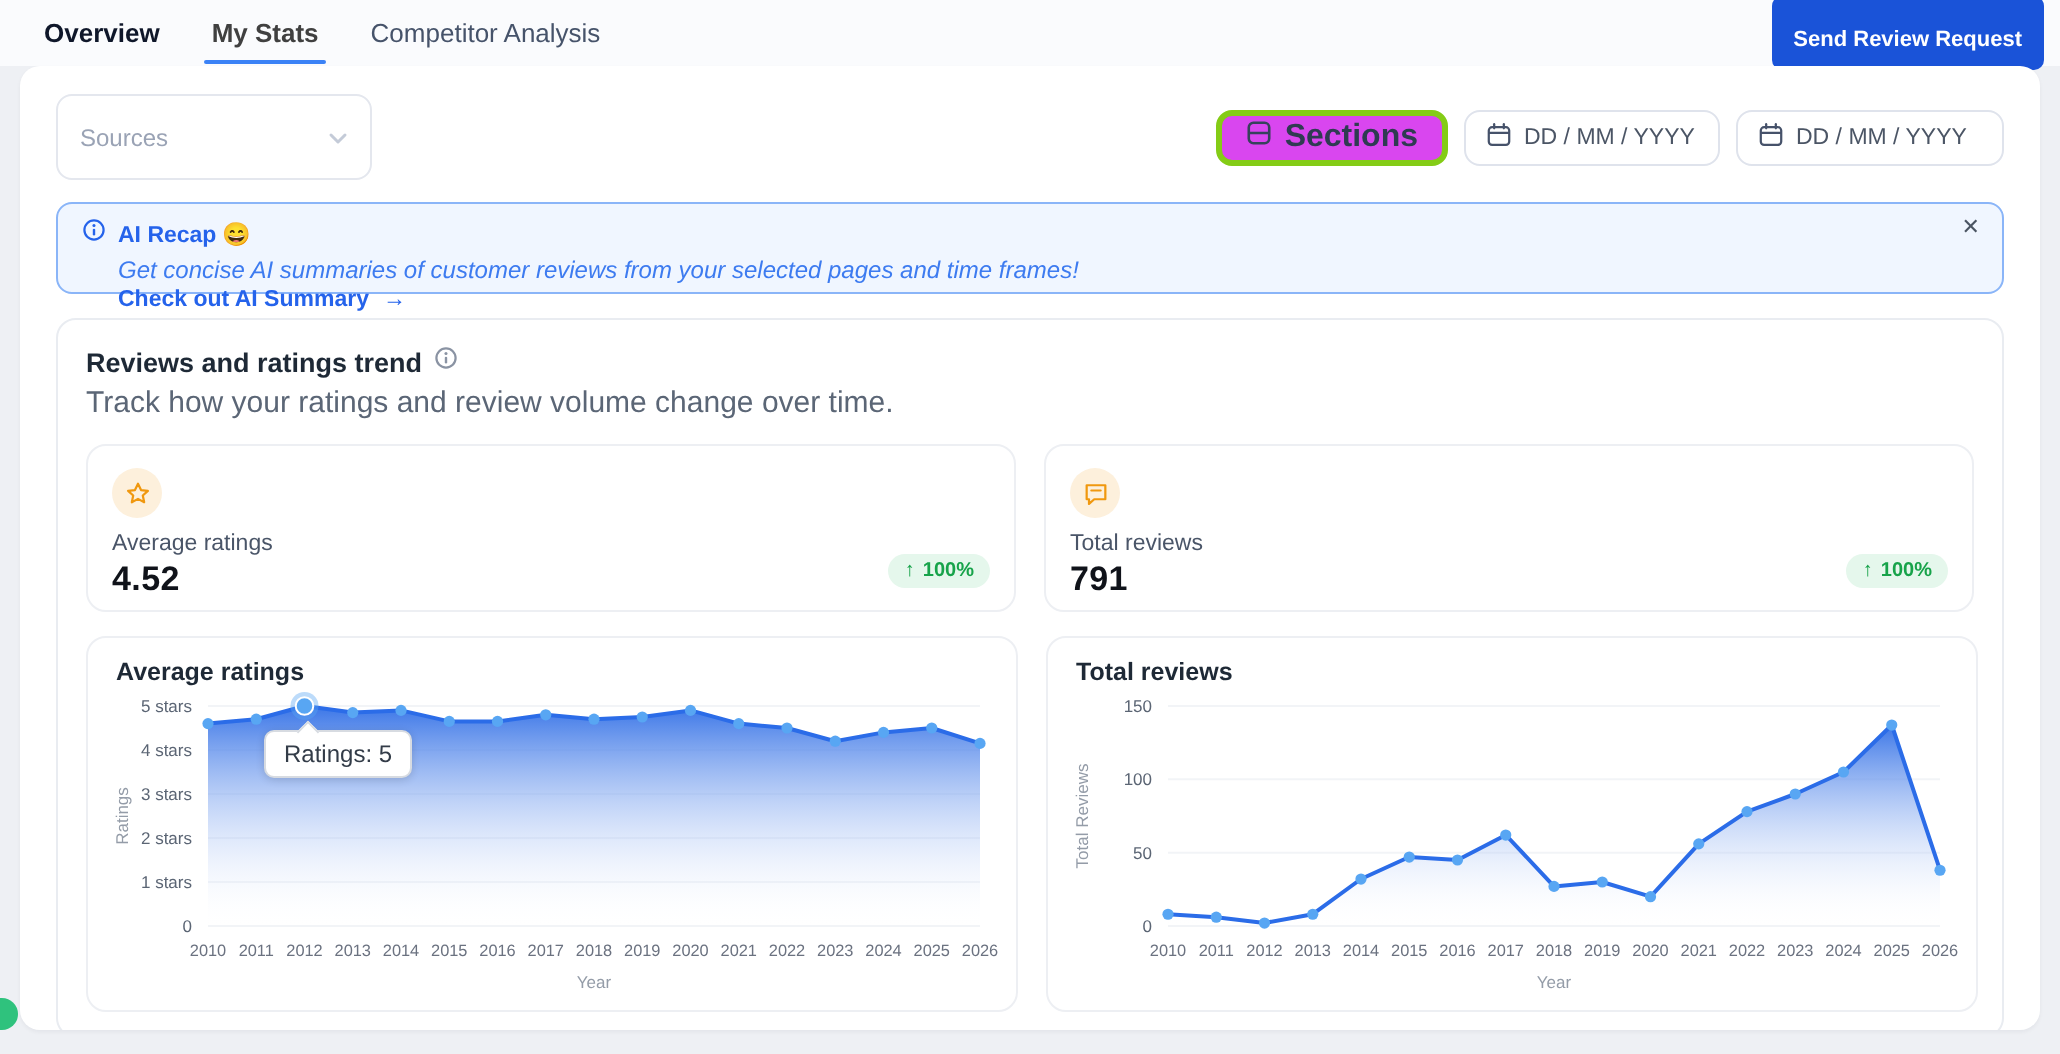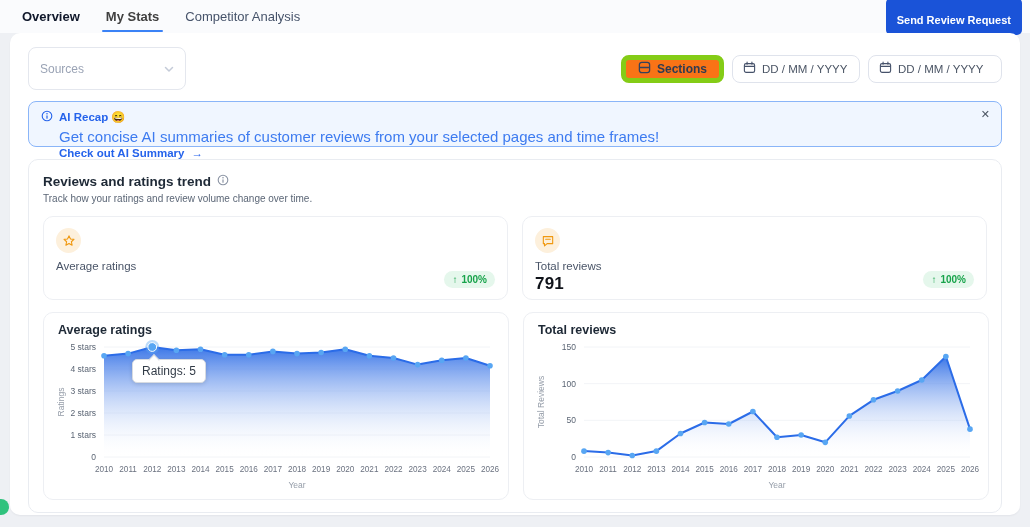--- a/index.html
+++ b/index.html
@@ -12,35 +12,35 @@
   .tab.first { font-weight:700; color:#0f172a; }
   .tab.active { color:#404040; font-weight:700; }
   .tab.active::after { content:""; position:absolute; left:-4px; right:-4px; bottom:1px; height:2.5px; background:#3b82f6; border-radius:2px; }
   .send-btn { margin-left:auto; background:#1a53d8; color:#fff; font-size:11px; font-weight:700; border:none; border-radius:5px; height:37px; padding:16px 11px; cursor:pointer; }
 
   .panel { position:absolute; top:33px; left:10px; width:1010px; height:482px; background:#fff; border-radius:10px; box-shadow:0 1px 2px rgba(16,24,40,.05); padding:14px 18px; overflow:hidden; }
 
   .controls { display:flex; align-items:center; justify-content:space-between; }
   .select { width:158px; height:43px; border:1px solid #e4e7ee; border-radius:8px; display:flex; align-items:center; padding:0 11px; color:#9aa3b5; font-size:12px; cursor:pointer; justify-content:space-between; background:#fff; }
   .right-controls { display:flex; gap:8px; }
-  .btn-sections { height:28px; border:5px solid #84cc16; border-radius:8px; background:#f97316; display:flex; align-items:center; gap:6px; padding:0 12px; font-size:12px; font-weight:700; color:#2f3b52; cursor:pointer; }
+  .btn-sections { height:28px; border:3px solid #84cc16; border-radius:8px; background:#d946ef; display:flex; align-items:center; gap:6px; padding:0 12px; font-size:16px; font-weight:700; color:#2f3b52; cursor:pointer; }
   .date-input { height:28px; border:1px solid #dfe3ec; border-radius:8px; background:#fff; display:flex; align-items:center; gap:6px; padding:0 10px; font-size:11.5px; color:#4b5565; width:128px; cursor:text; }
   .date-input.second { width:134px; }
 
   .banner { margin-top:11px; height:46px; border:1px solid #8ab5f8; background:#f0f6ff; border-radius:8px; padding:6px 12px; position:relative; }
   .banner-title-row { display:flex; align-items:center; gap:6px; }
   .banner-title { font-size:11.5px; font-weight:700; color:#2563eb; }
-  .banner-desc { margin-left:18px; margin-top:2px; font-size:15px; color:#3d7bf0; }
+  .banner-desc { margin-left:18px; margin-top:2px; font-size:12px; color:#3d7bf0;font-style:italic; }
   .banner-cta { margin-left:18px; margin-top:2px; font-size:11.5px; font-weight:700; color:#2563eb; display:flex; align-items:center; gap:7px; cursor:pointer; width:max-content; }
   .banner-close { position:absolute; right:11px; top:7px; font-size:11px; color:#4b5563; cursor:pointer; line-height:1; }
 
   .trend-card { margin-top:12px; border:1px solid #e9ecf1; border-radius:10px; padding:12px 14px; }
   .trend-title-row { display:flex; align-items:center; gap:6px; }
   .trend-title { font-size:13.5px; font-weight:700; color:#1e2936; }
-  .trend-subtitle { margin-top:3px; font-size:10px; color:#5b6676; }
+  .trend-subtitle { margin-top:3px; font-size:15px; color:#5b6676; }
 
   .stats-grid { display:grid; grid-template-columns:1fr 1fr; gap:14px; margin-top:12px; }
   .stat-card { border:1px solid #edeff3; border-radius:10px; padding:11px 12px; position:relative; height:84px; }
   .stat-icon-wrap { width:25px; height:25px; border-radius:50%; background:#fdf0dc; display:flex; align-items:center; justify-content:center; }
   .stat-label { margin-top:7px; font-size:11.5px; color:#4a5568; }
   .stat-value { margin-top:2px; font-size:17px; font-weight:800; color:#10131a; letter-spacing:.2px; }
   .stat-badge { position:absolute; right:12px; bottom:11px; background:#e5f7ec; color:#17a34a; border-radius:10px; font-size:10px; font-weight:700; padding:3px 8px; display:flex; gap:4px; align-items:center; }
 
   .charts-grid { display:grid; grid-template-columns:1fr 1fr; gap:14px; margin-top:12px; }
   .chart-card { border:1px solid #edeff3; border-radius:10px; padding:10px 8px 4px 10px; height:188px; }
@@ -147,20 +147,21 @@
     <div class="trend-subtitle">Track how your ratings and review volume change over time.</div>
 
     <div class="stats-grid">
       <div class="stat-card">
         <div class="stat-icon-wrap">
           <svg width="14" height="14" viewBox="0 0 24 24">
               <path d="M12 3.2l2.6 5.4 5.9.7-4.4 4 1.2 5.8L12 16.2 6.7 19.1l1.2-5.8-4.4-4 5.9-.7z" fill="none" stroke="#f0980f" stroke-width="1.9" stroke-linejoin="round"></path>
             </svg>
         </div>
         <div class="stat-label">Average ratings</div>
+        <div class="stat-value">4.52</div>
         <div class="stat-badge">
           <span>↑</span>
           <span>100%</span>
         </div>
       </div>
       <div class="stat-card">
         <div class="stat-icon-wrap">
           <svg width="14" height="14" viewBox="0 0 24 24">
               <path d="M4 4.5h16v12h-9.5L6 20.5v-4H4z" fill="none" stroke="#f0980f" stroke-width="1.9" stroke-linejoin="round"></path>
               <line x1="8" y1="9" x2="16" y2="9" stroke="#f0980f" stroke-width="1.9" stroke-linecap="round"></line>

